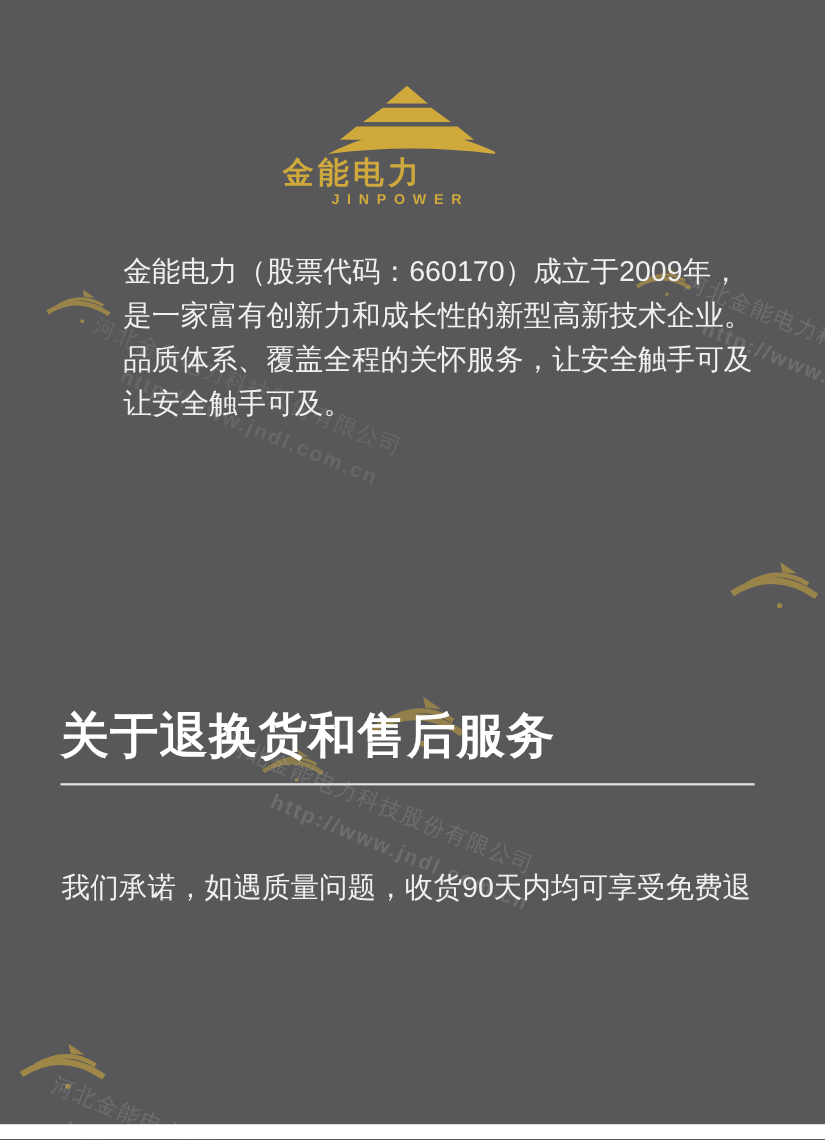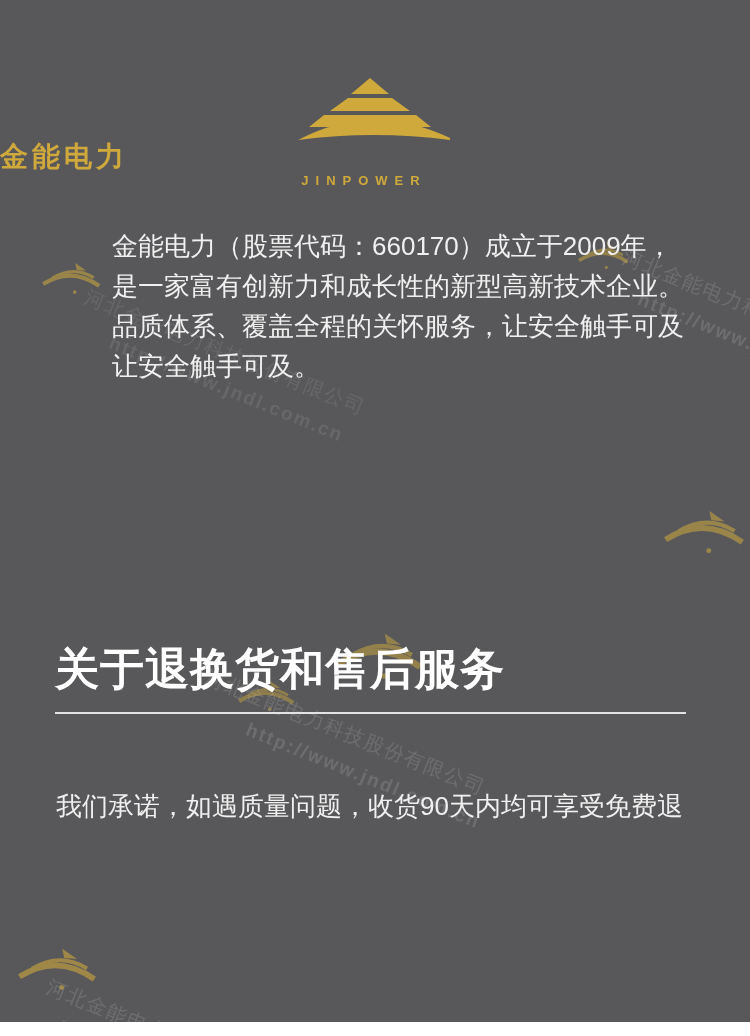--- a/index.html
+++ b/index.html
@@ -18,21 +18,21 @@
     color:rgba(255,255,255,.13); white-space:nowrap; line-height:34px;
   }
   .wm-company { font-size:20px; letter-spacing:1.5px; }
   .wm-url { font-size:19px; font-weight:600; letter-spacing:2px; }
 
   
   .content { position:absolute; inset:0; z-index:2; }
 
   .logo-roof { position:absolute; left:298px; top:78px; width:152px; height:62px; }
   .logo-name {
-    position:absolute; left:0; top:138px; width:642px; text-align:left;
+    position:absolute; left:0; top:138px; width:642px; text-align:center;
     color:#cfa93c; font-size:28px; font-weight:bold; letter-spacing:4px;
   }
   .logo-latin {
     position:absolute; left:0; top:173px; width:728px; text-align:center;
     color:#cfa93c; font-size:13px; font-weight:600; letter-spacing:7px;
   }
 
   .intro { position:absolute; left:100px; top:226px; color:#f0f0f0; }
   .intro div { line-height:40px; font-size:26px; white-space:nowrap; font-weight:300;margin-left:12px; }
 

